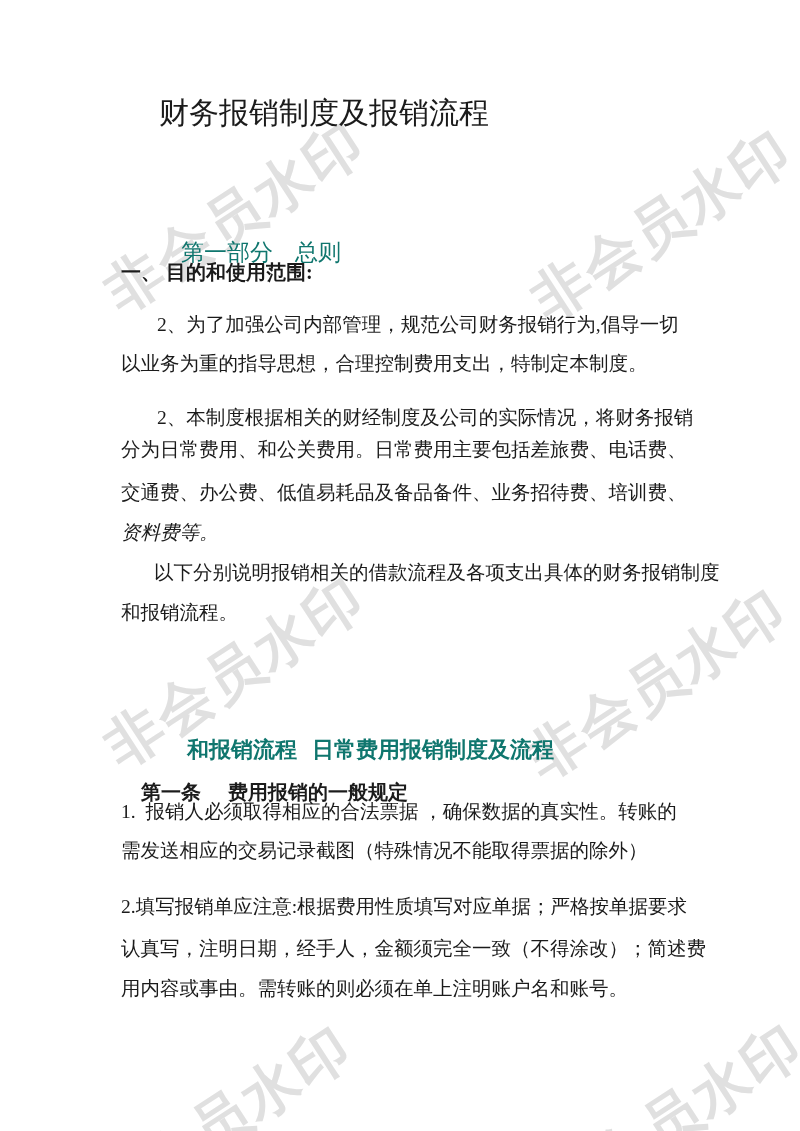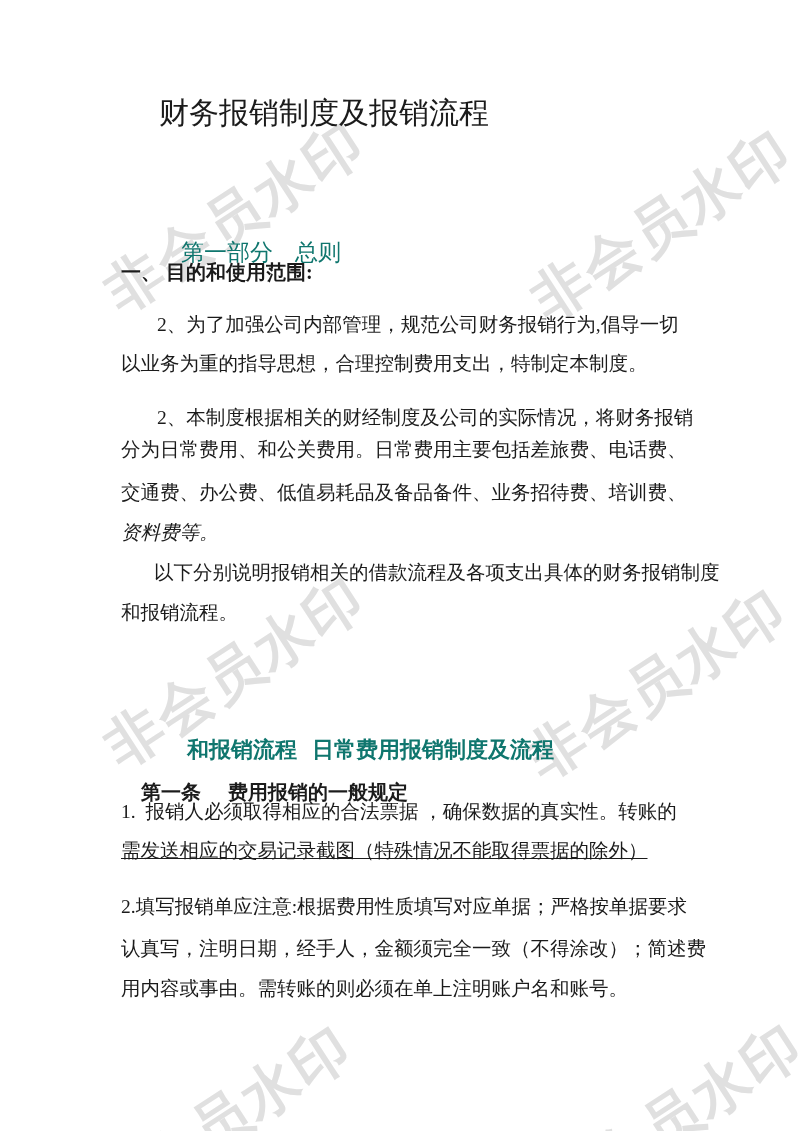--- a/index.html
+++ b/index.html
@@ -95,19 +95,19 @@
 
   <div class="part-heading h-part2">
     <span>和报销流程</span><span class="gap-15">日常费用报销制度及流程</span>
   </div>
 
   <div class="ln bold" style="top:757px; font-size:20px;">
     <span>第一条</span><span class="gap-27">费用报销的一般规定</span>
   </div>
 
   <div class="ln" style="top:800px;">1.  报销人必须取得相应的合法票据 ，确保数据的真实性。转账的</div>
-  <div class="ln" style="top:839px;text-decoration:underline;">需发送相应的交易记录截图（特殊情况不能取得票据的除外）</div>
+  <div class="ln" style="top:839px;">需发送相应的交易记录截图（特殊情况不能取得票据的除外）</div>
 
   <div class="ln" style="top:895px;">2.填写报销单应注意:根据费用性质填写对应单据；严格按单据要求</div>
   <div class="ln" style="top:937px;">认真写，注明日期，经手人，金额须完全一致（不得涂改）；简述费</div>
   <div class="ln" style="top:977px;">用内容或事由。需转账的则必须在单上注明账户名和账号。</div>
 
 </div>
 
 </body></html>

